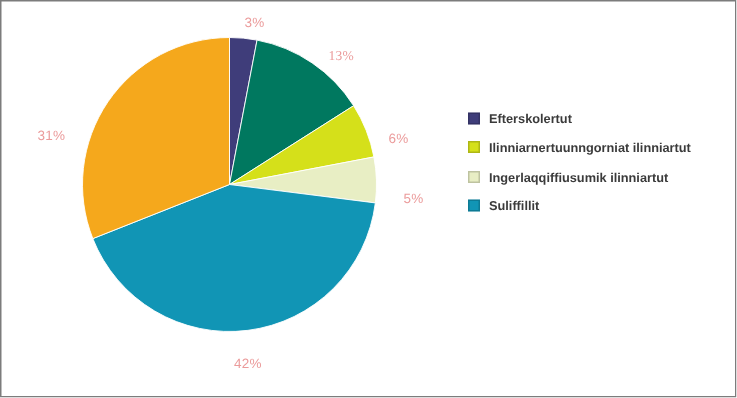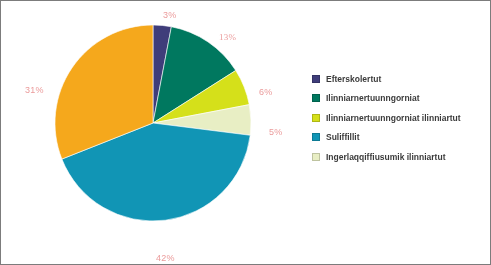--- a/index.html
+++ b/index.html
@@ -98,40 +98,36 @@
             <path d="M 100 100 L 197.227 112.283 A 98 98 0 0 1 8.882 136.076 Z" fill="#1195b5" class="slice-path"></path>
             <path d="M 100 100 L 8.882 136.076 A 98 98 0 0 1 100.000 2.000 Z" fill="#f5a81c" class="slice-path"></path>
           </g>
       </svg>
     </div>
 
     <span class="pct-label" style="left:162px; top:9px;">3%</span>
     <span class="pct-label" style="left:218px; top:31px;font-family:Liberation Serif, serif;">13%</span>
     <span class="pct-label" style="left:258px; top:86px;">6%</span>
     <span class="pct-label" style="left:268px; top:126px;">5%</span>
-    <span class="pct-label" style="left:155px; top:252px;">42%</span>
+    <span class="pct-label" style="left:155px; top:236px;">42%</span>
     <span class="pct-label" style="left:24px; top:59px;margin-top:25px;">31%</span>
   </div>
 
   <div id="legend">
       <div class="legend-row">
         <span class="legend-swatch" style="background: rgb(63, 61, 122);"></span>
         <span class="legend-label">Efterskolertut</span>
       </div>
       <div class="legend-row">
-        <span class="legend-swatch" style="background: rgb(0, 120, 95);"></span>
-        <span class="legend-label">Ilinniarnertuunngorniat</span>
-      </div>
-      <div class="legend-row">
         <span class="legend-swatch" style="background: rgb(213, 224, 26);"></span>
         <span class="legend-label">Ilinniarnertuunngorniat ilinniartut</span>
       </div>
       <div class="legend-row">
+        <span class="legend-swatch" style="background: rgb(232, 238, 196);"></span>
+        <span class="legend-label">Ingerlaqqiffiusumik ilinniartut</span>
+      </div>
+      <div class="legend-row">
         <span class="legend-swatch" style="background: rgb(17, 149, 181);"></span>
         <span class="legend-label">Suliffillit</span>
-      </div>
-      <div class="legend-row">
-        <span class="legend-swatch" style="background: rgb(232, 238, 196);"></span>
-        <span class="legend-label">Ingerlaqqiffiusumik ilinniartut</span>
       </div>
     </div>
 
 </div>
 
 </body></html>

